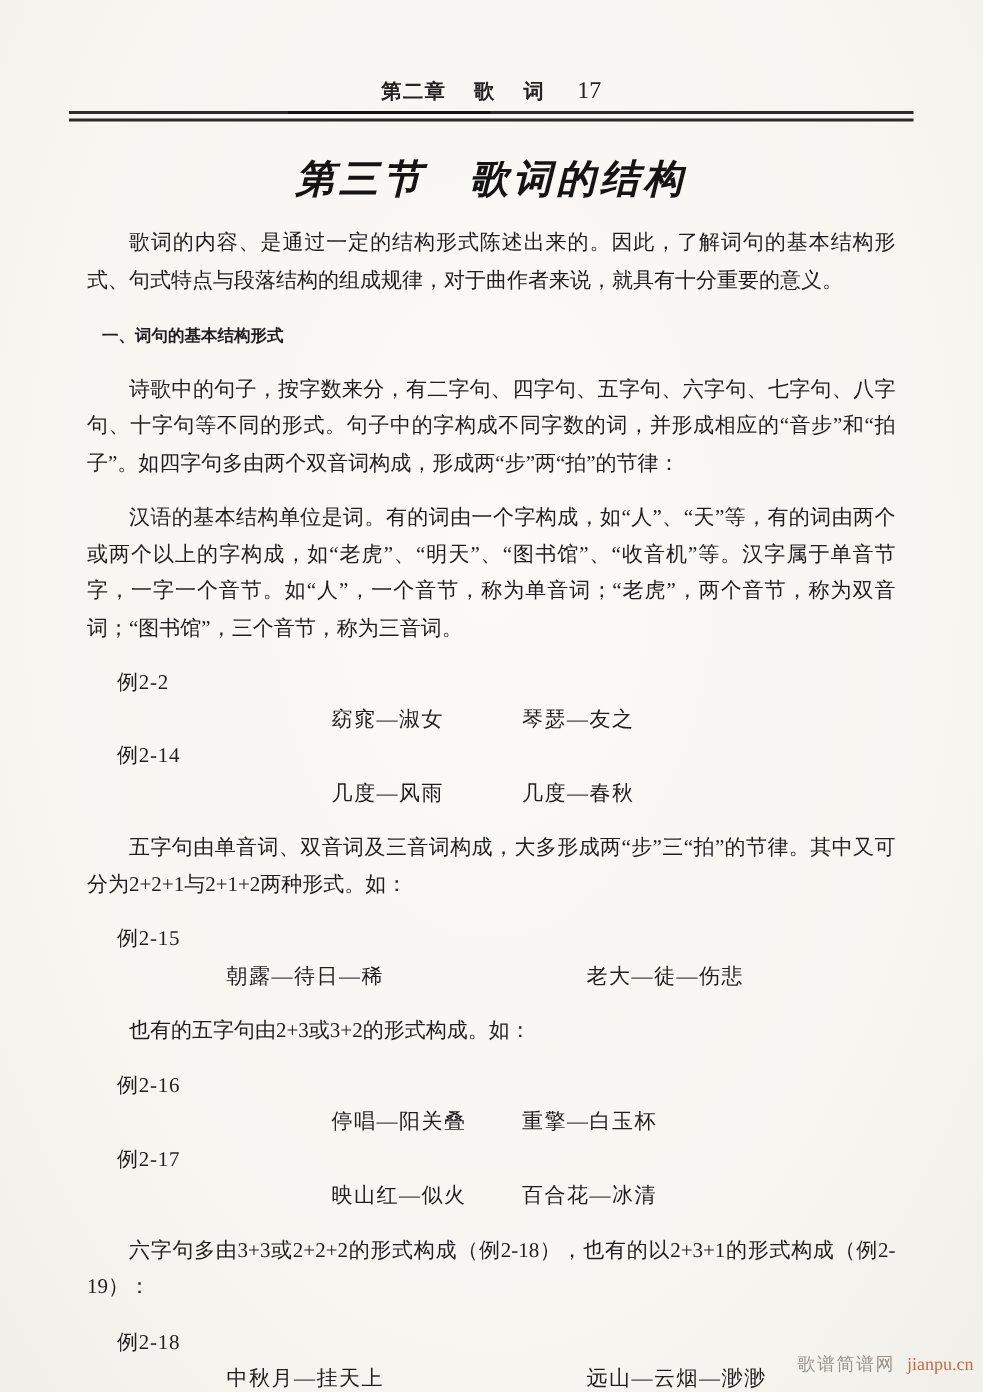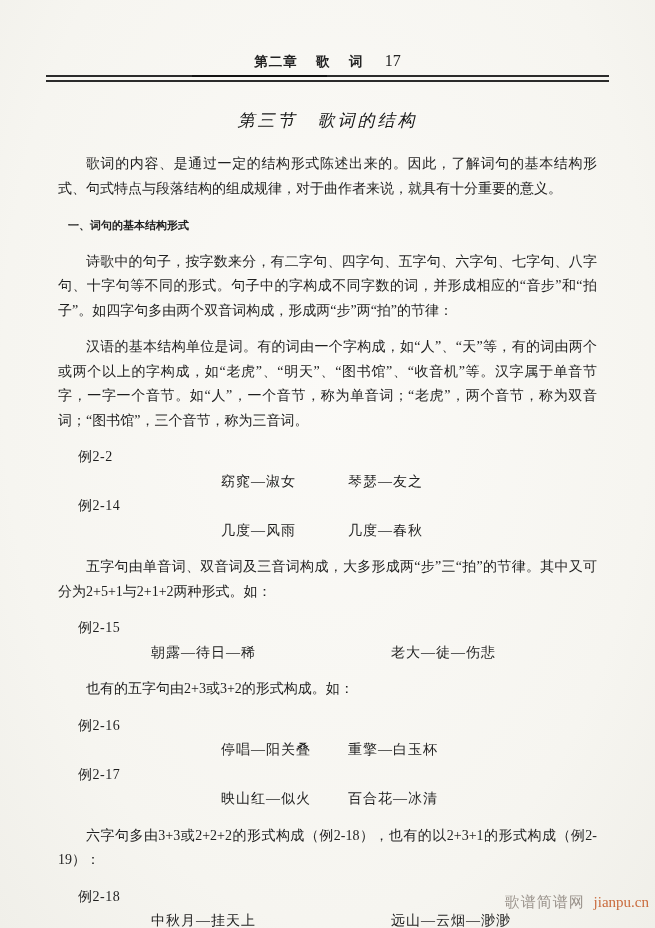--- a/index.html
+++ b/index.html
@@ -42,23 +42,23 @@
     position:relative;
   }
   .rule .smudge{
     position:absolute;left:26%;top:-2px;width:24%;height:2px;
     background:#000;opacity:.55;
   }
   
   .title{
     margin:24px 0 16px;
     text-align:center;
-    font-size:17px;
+    font-size:26px;
     line-height:30px;
-    font-weight:normal;
+    font-weight:bold;
     font-style:italic;
     letter-spacing:3px;
     color:#141414;
   }
   
   .bodytext{
     font-size:14px;
     line-height:24.5px;
     text-align:justify;
   }
@@ -66,22 +66,22 @@
   .subhead{margin:0;text-indent:2em;font-weight:bold;font-size:11px;}
   
   .ex-label{padding-left:32px;letter-spacing:.5px;}
   .ex-row{display:flex;}
   .ex-row.typeA .c1{margin-left:175px;width:127px;}
   .ex-row.typeB .c1{margin-left:105px;width:240px;}
   .c1,.c2{white-space:nowrap;letter-spacing:1px;}
   
   .footer{
     position:absolute;
-    right:6px;bottom:16px;
-    font-size:15px;
+    right:6px;bottom:10px;
+    font-size:12px;
     letter-spacing:1px;
   }
   .footer .site-name{color:#9a938c;}
   .footer .site-url{color:#c96a3c;margin-left:4px;letter-spacing:0;}
 </style>
 </head>
 <body>
 
 <div class="page">
 
@@ -116,21 +116,21 @@
     </div>
 
     <div class="ex">
       <div class="ex-label">例2-14</div>
       <div class="ex-row typeA">
         <span class="c1">几度—风雨</span>
         <span class="c2">几度—春秋</span>
       </div>
     </div>
 
-    <p class="para">五字句由单音词、双音词及三音词构成，大多形成两“步”三“拍”的节律。其中又可分为2+5+1与2+1+2两种形式。如：</p>
+    <p class="para">五字句由单音词、双音词及三音词构成，大多形成两“步”三“拍”的节律。其中又可分为2+2+1与2+1+2两种形式。如：</p>
 
     <div class="ex">
       <div class="ex-label">例2-15</div>
       <div class="ex-row typeB">
         <span class="c1">朝露—待日—稀</span>
         <span class="c2">老大—徒—伤悲</span>
       </div>
     </div>
 
     <p class="para">也有的五字句由2+3或3+2的形式构成。如：</p>

